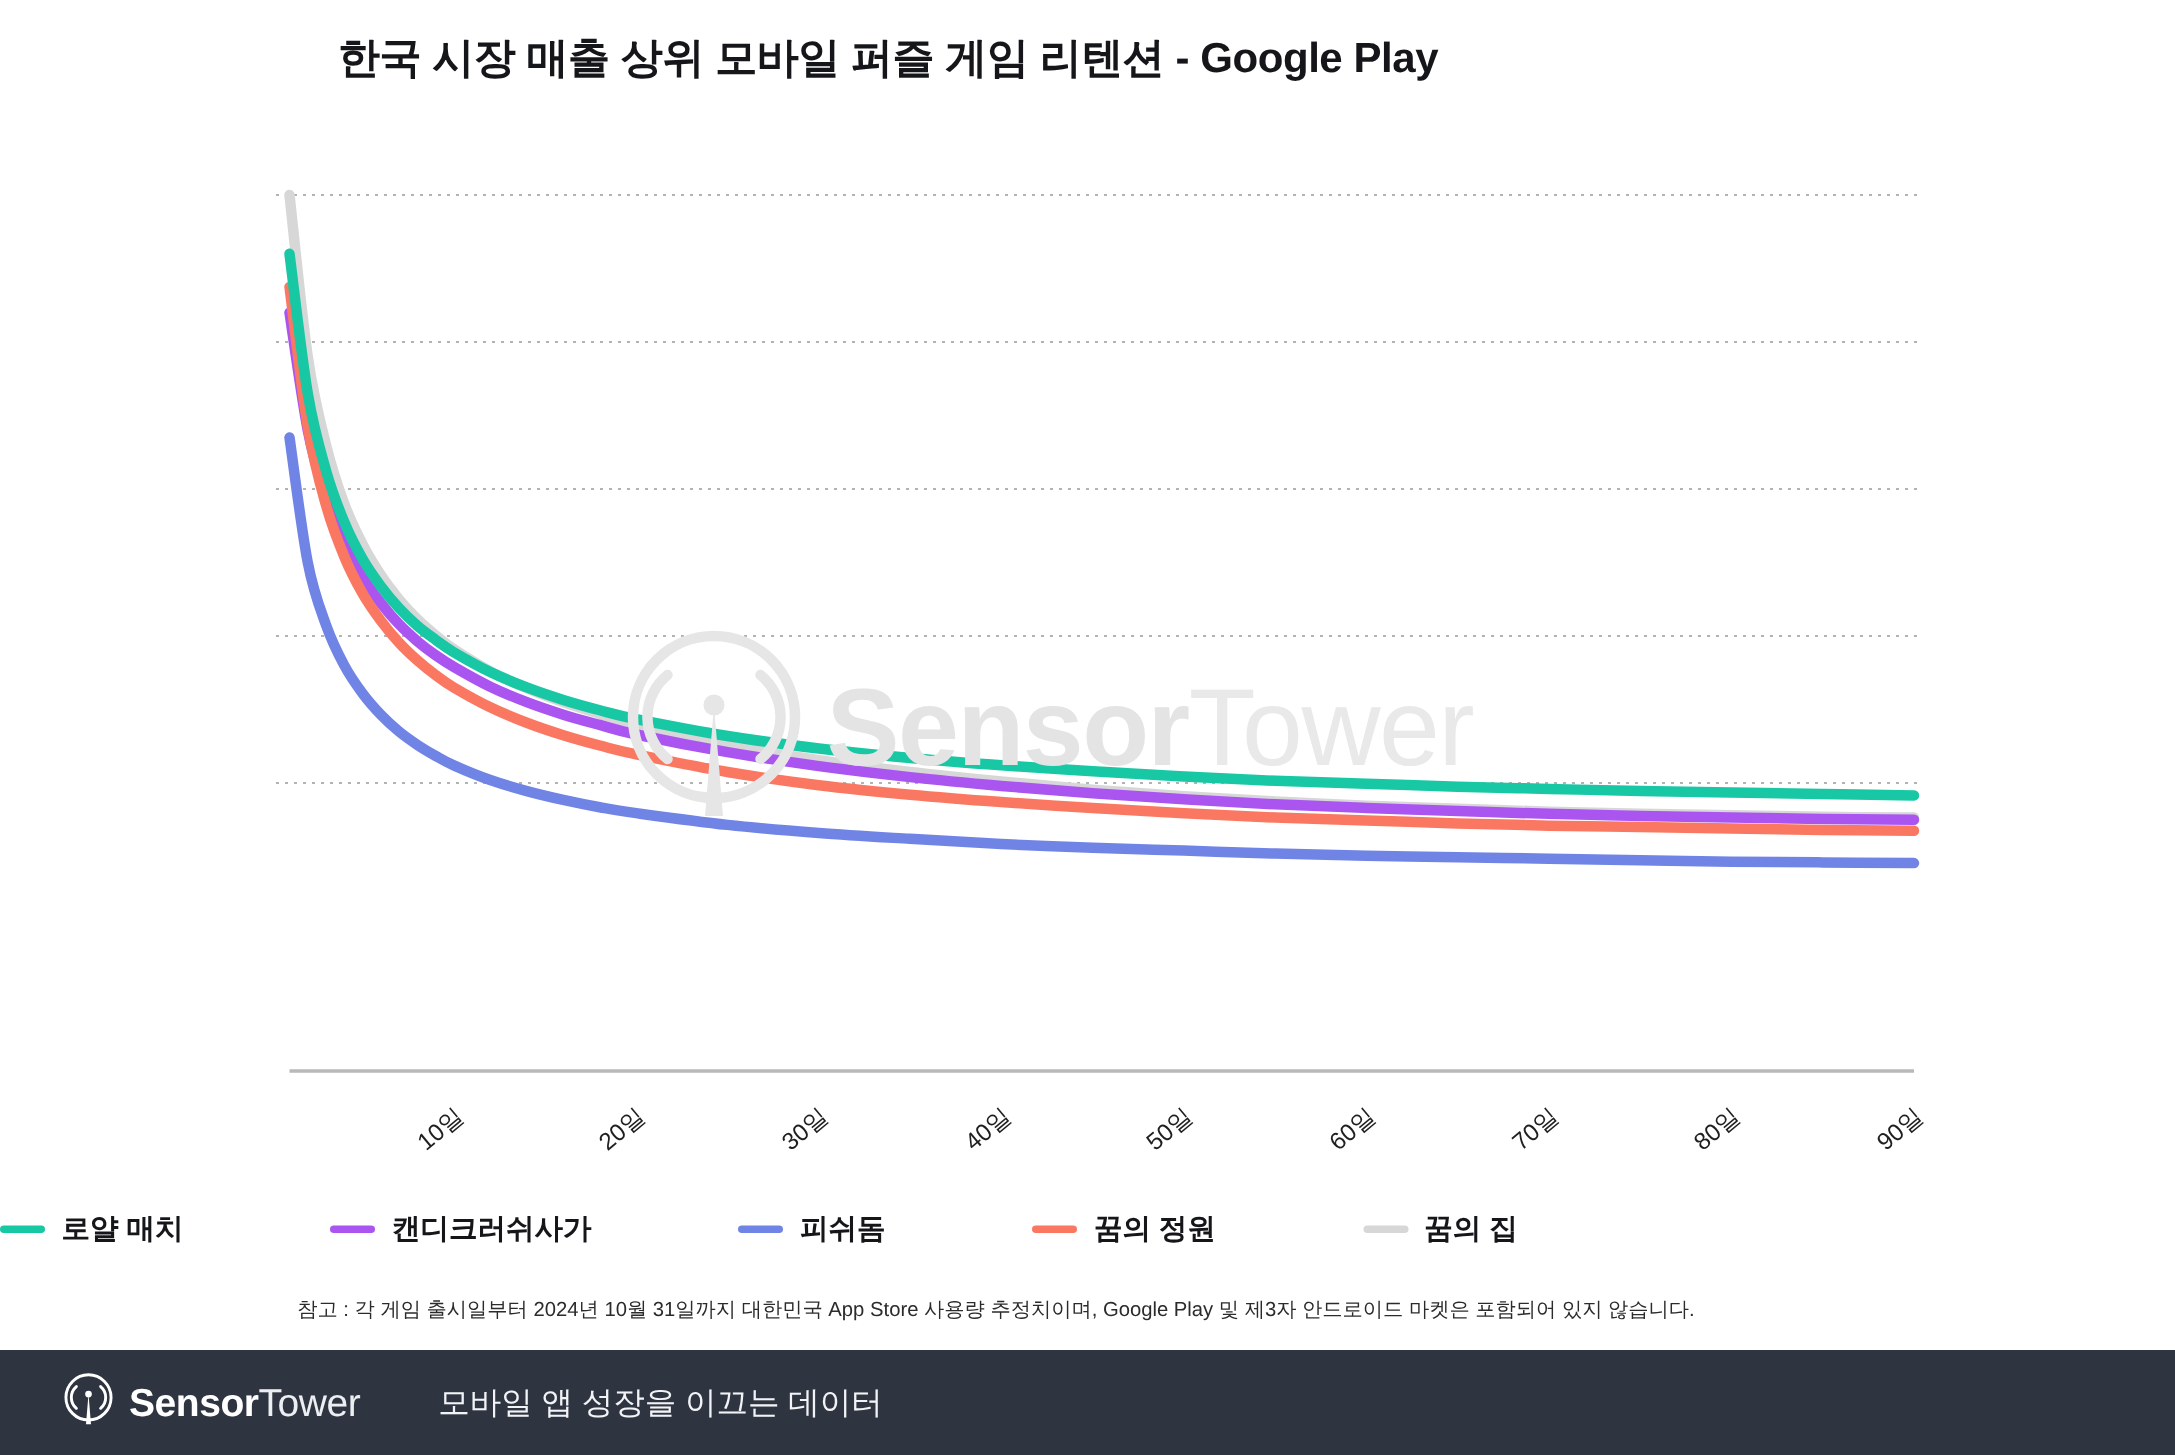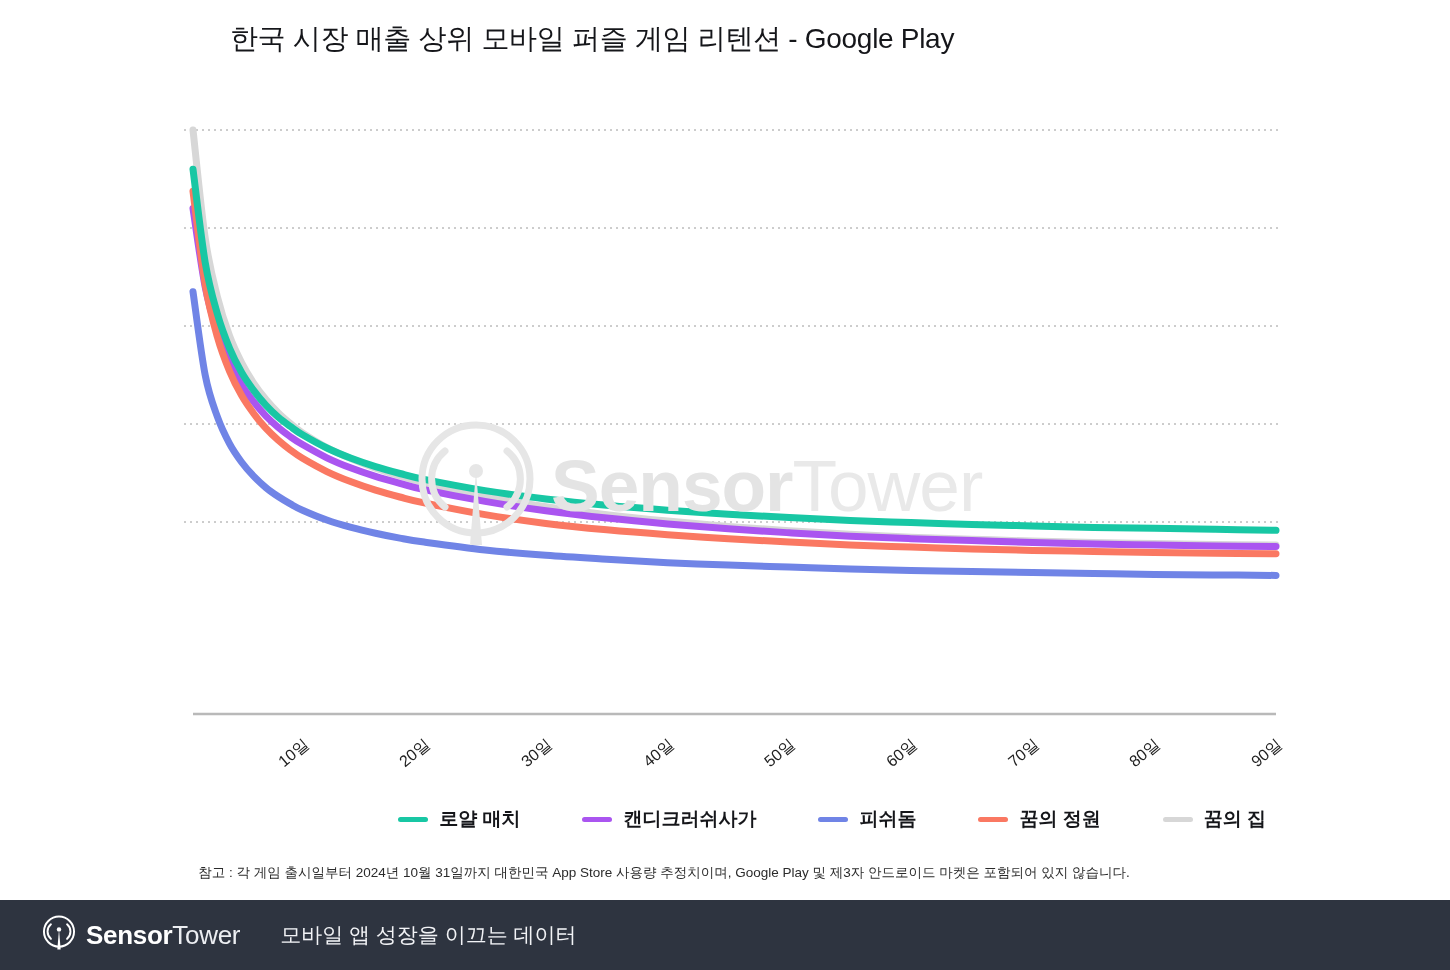--- a/index.html
+++ b/index.html
@@ -17,21 +17,21 @@
   }
 
   
   .chart-title {
     position: absolute;
     top: 20px;
     left: 0;
     width: 1184px;
     text-align: center;
     font-size: 28px;
-    font-weight: 400;
+    font-weight: 700;
     letter-spacing: -0.3px;
     color: #15161a;
   }
 
   
   .plot-wrap {
     position: absolute;
     left: 0;
     top: 0;
     width: 1450px;
@@ -86,23 +86,23 @@
     text-align: right;
   }
 
   
   .legend {
     position: absolute;
     top: 806px;
     left: 0;
     width: 1266px;
     display: flex;
-    justify-content: flex-end;
-    align-items: center;
-    gap: 62px;
+    justify-content: flex-start;
+    align-items: center;
+    gap: 98px;
   }
   .legend-item {
     display: flex;
     align-items: center;
     gap: 11px;
   }
   .legend-swatch {
     width: 30px;
     height: 5px;
     border-radius: 3px;
@@ -146,21 +146,21 @@
   }
   .brand-text {
     font-size: 26px;
     color: #ffffff;
     letter-spacing: -0.3px;
     white-space: nowrap;
   }
   .brand-text .b1 { font-weight: 700; }
   .brand-text .b2 { font-weight: 400; color: #eceef2; }
   .footer-tagline {
-    margin-left: 40px;
+    margin-left: 52px;
     font-size: 21px;
     color: #f2f3f6;
     white-space: nowrap;
   }
   .footer-url {
     margin-left: auto;
     margin-right: 30px;
     font-size: 26px;
     color: #ffffff;
     white-space: nowrap;

